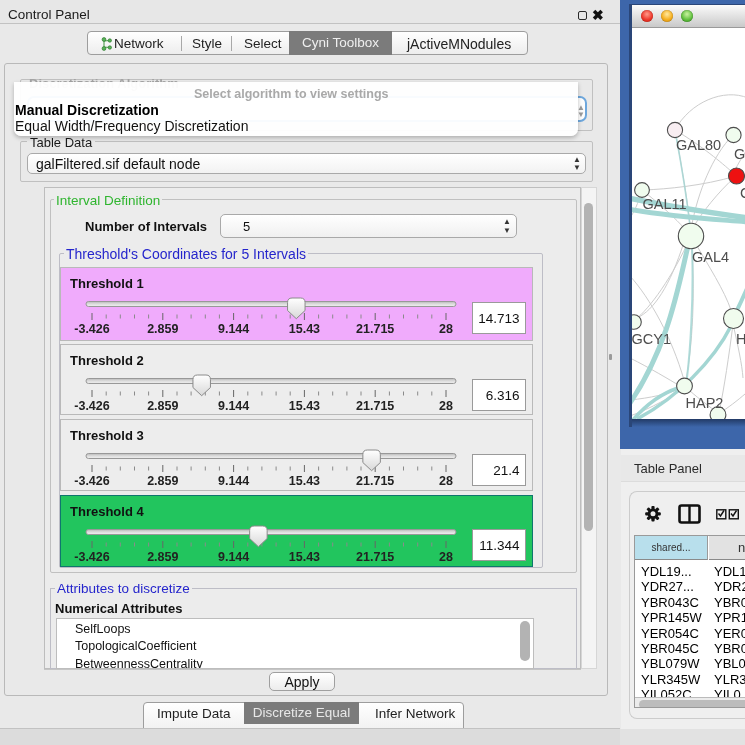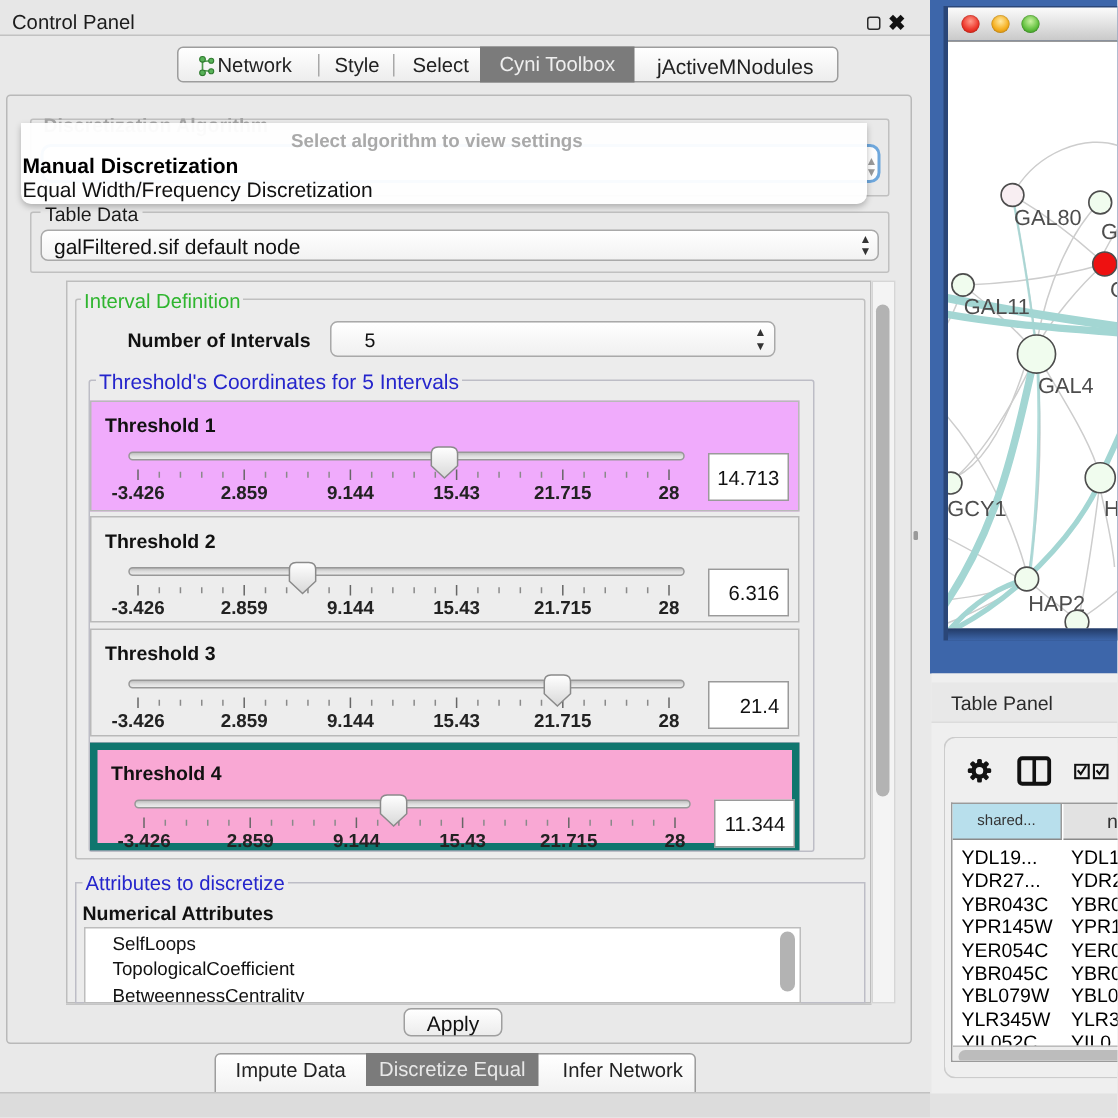--- a/index.html
+++ b/index.html
@@ -9,21 +9,21 @@
 </style>
 </head>
 <body>
 
 <div class="abs" style="left:0;top:0;width:620px;height:24px;background:#e7e7e7;border-bottom:1px solid #c2c2c2;">
   <div class="abs" style="left:8px;top:7px;font-size:13.5px;color:#1c1c1c;">Control Panel</div>
   <div class="abs" style="left:578px;top:11px;width:9px;height:9px;border:1.5px solid #2a2a2a;border-radius:2px;"></div>
   <div class="abs" style="left:592px;top:7px;font-size:14px;font-weight:bold;color:#111;">✖</div>
 </div>
 
-<div class="abs" style="left:87px;top:31px;width:441px;height:24px;background:linear-gradient(#ffffff,#ededed);border:1px solid #9d9d9d;border-radius:4px;margin-left:31px;">
+<div class="abs" style="left:87px;top:31px;width:441px;height:24px;background:linear-gradient(#ffffff,#ededed);border:1px solid #9d9d9d;border-radius:4px;">
   <svg class="abs" style="left:13px;top:5px;" width="12" height="14" viewBox="0 0 12 14">
     <path d="M3 2.5 L3 11.5 M3 4 L8.5 3.5 M3 10 L8.5 10.5" stroke="#4c9a4c" stroke-width="1.1" fill="none"></path>
     <circle cx="3" cy="2.5" r="1.9" fill="#58b258" stroke="#2f7a2f" stroke-width="0.7"></circle>
     <circle cx="3" cy="11.5" r="1.9" fill="#58b258" stroke="#2f7a2f" stroke-width="0.7"></circle>
     <circle cx="8.8" cy="3.5" r="1.7" fill="#58b258" stroke="#2f7a2f" stroke-width="0.7"></circle>
     <circle cx="8.8" cy="10.5" r="1.7" fill="#58b258" stroke="#2f7a2f" stroke-width="0.7"></circle>
   </svg>
   <div class="abs" style="left:26px;top:4px;font-size:13.5px;color:#222;">Network</div>
   <div class="abs" style="left:93px;top:4px;width:1px;height:15px;background:#a8a8a8;"></div>
   <div class="abs" style="left:104px;top:4px;font-size:13.5px;color:#222;">Style</div>
@@ -226,21 +226,21 @@
       <text x="171.6" y="64.5" font-size="12.5" font-weight="bold" fill="#222" text-anchor="middle" font-family="Liberation Sans, sans-serif">9.144</text>
       <text x="242.4" y="64.5" font-size="12.5" font-weight="bold" fill="#222" text-anchor="middle" font-family="Liberation Sans, sans-serif">15.43</text>
       <text x="313.2" y="64.5" font-size="12.5" font-weight="bold" fill="#222" text-anchor="middle" font-family="Liberation Sans, sans-serif">21.715</text>
       <text x="384.0" y="64.5" font-size="12.5" font-weight="bold" fill="#222" text-anchor="middle" font-family="Liberation Sans, sans-serif">28</text>
     <path d="M300.85 34.5 q0 -4.5 4.5 -4.5 h8.5 q4.5 0 4.5 4.5 v8 l-8.75 8.2 l-8.75 -8.2 z" fill="url(#tg2)" stroke="#8a8a8a" stroke-width="1"></path>
   </svg>
   <div class="abs" style="left:411px;top:33.5px;width:53.5px;height:32px;background:#fff;border:1px solid #9a9a9a;">
     <div class="abs" style="right:5px;top:8px;font-size:13.5px;color:#111;">21.4</div>
   </div>
 </div>
-<div class="abs" style="left:60px;top:494.5px;width:473px;height:72px;background:#f9a8d4;border:5px solid #0f766e;">
+<div class="abs" style="left:60px;top:494.5px;width:473px;height:72px;background:#22c55e;border:1px solid #0f766e;">
   <div class="abs" style="left:9px;top:8px;font-size:13px;font-weight:bold;color:#111;">Threshold 4</div>
   <svg class="abs" style="left:1px;top:0;" width="472" height="72" viewBox="0 0 472 72">
     <defs>
         <linearGradient id="tg3" x1="0" y1="0" x2="0" y2="1">
       <stop offset="0" stop-color="#ffffff"></stop>
           <stop offset="1" stop-color="#d8d8d8"></stop>
         </linearGradient>
       <linearGradient id="tr3" x1="0" y1="0" x2="0" y2="1">
       <stop offset="0" stop-color="#b8b8b8"></stop>
           <stop offset="0.5" stop-color="#dddddd"></stop>

